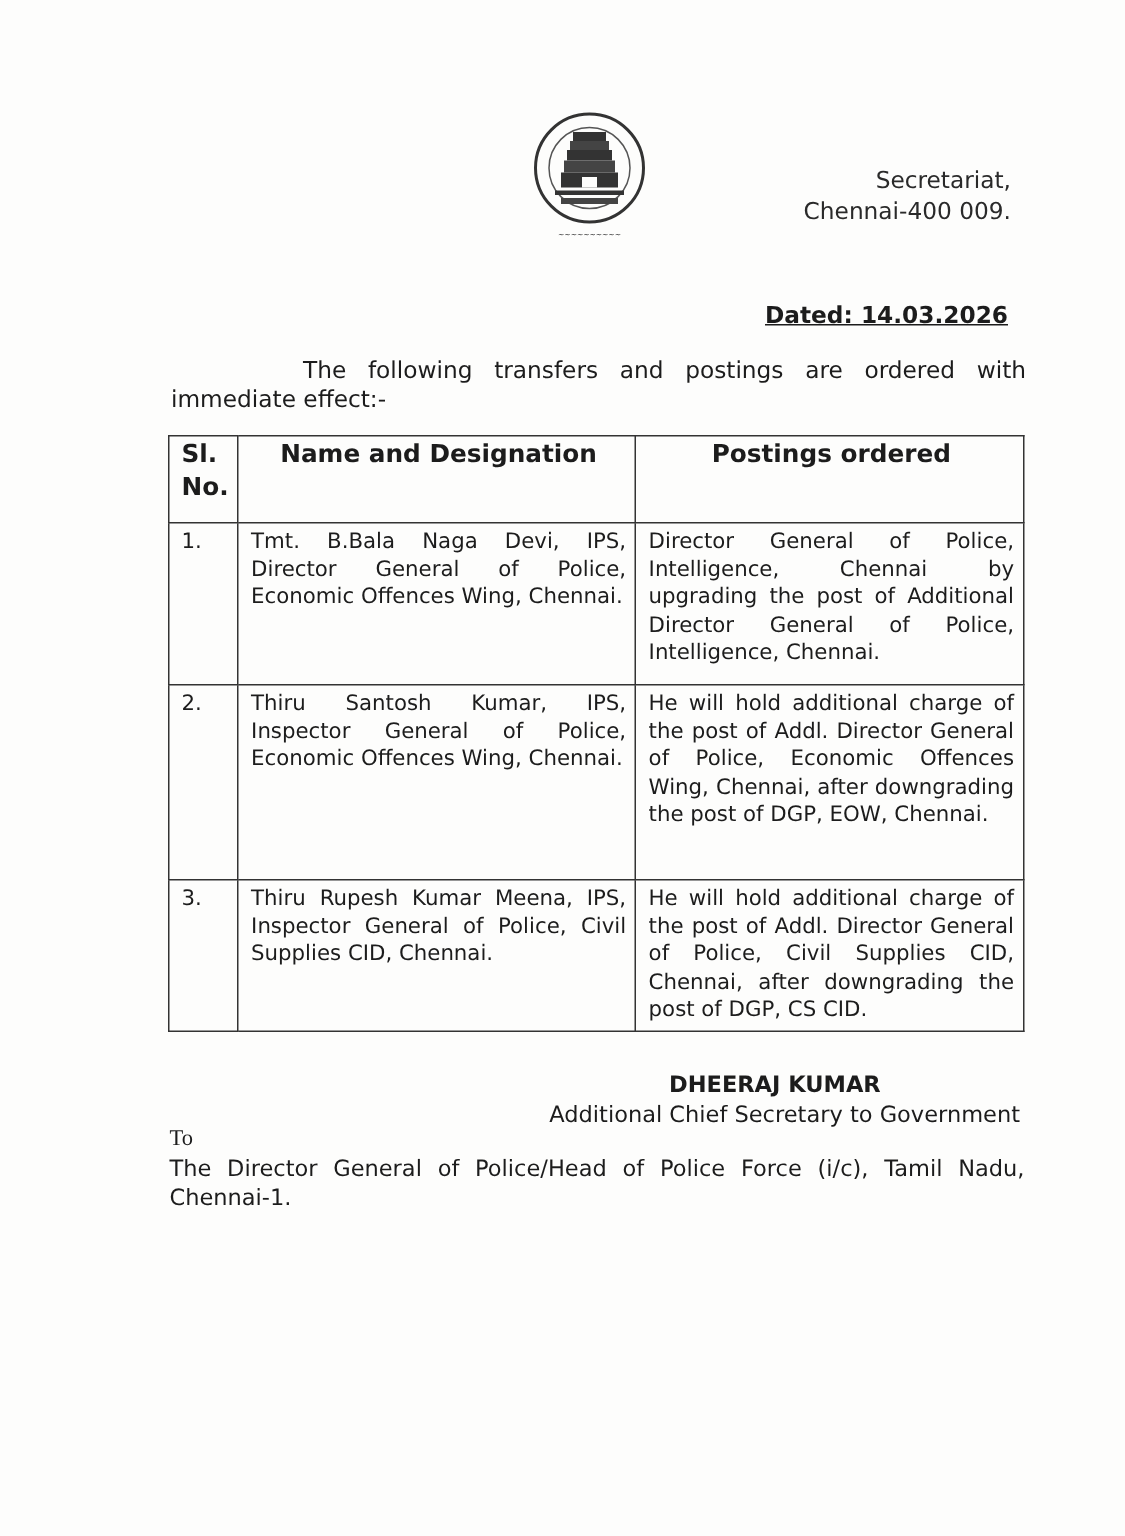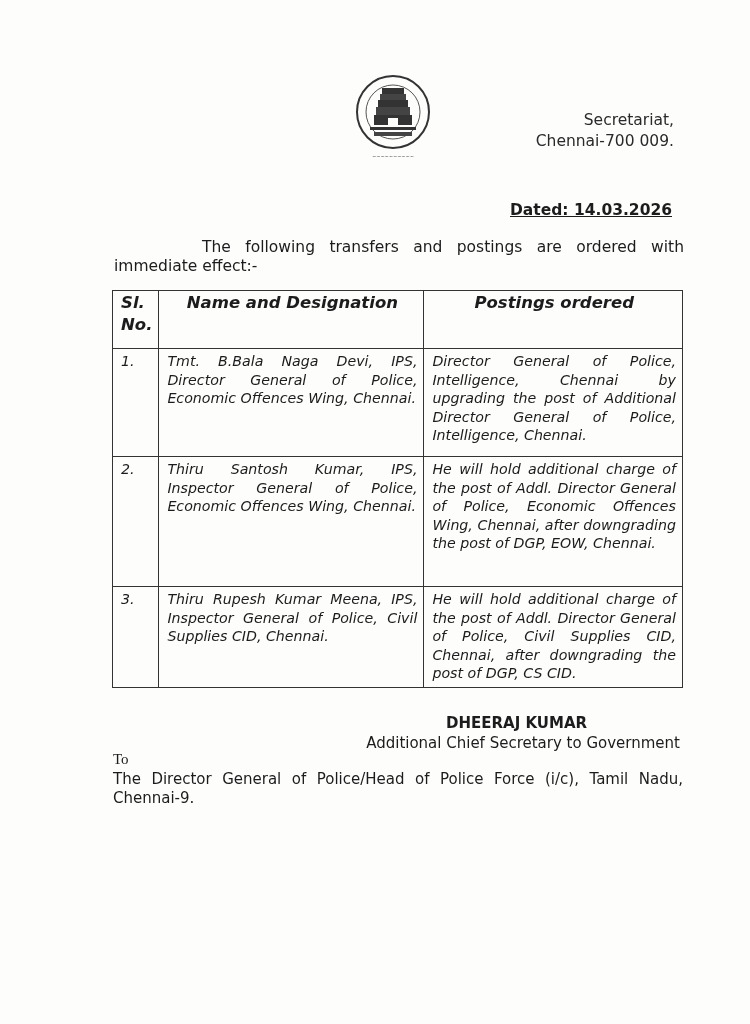--- a/index.html
+++ b/index.html
@@ -14,21 +14,21 @@
   .emblem { position:absolute; left:352px; top:72px; width:82px; height:90px; }
   .address { position:absolute; right:76px; top:110px; text-align:right; font-size:15.5px; line-height:21px; color:#2a2a2a; }
   .dept { position:absolute; left:0; width:750px; top:165px; text-align:center; font-weight:bold; font-size:17px; text-decoration:underline; letter-spacing:0.3px; }
   .note-no { position:absolute; left:114px; top:200px; font-weight:bold; font-size:15.5px; text-decoration:underline; }
   .dated { position:absolute; right:78px; top:201px; font-weight:bold; font-size:15.5px; text-decoration:underline;margin-left:12px; }
   .intro { position:absolute; left:114px; top:238px; width:570px; font-size:15.5px; line-height:19px; text-align:justify; text-indent:88px; }
   table.orders {
     position:absolute; left:112px; top:290px; width:571px;
     border-collapse:collapse; font-size:14.2px; line-height:18.6px;
   }
-  table.orders th, table.orders td { border:1.5px solid #333; vertical-align:top; padding:3px 6px 4px 8px;font-style:italic; }
+  table.orders th, table.orders td { border:1.5px solid #333; vertical-align:top; padding:3px 6px 4px 8px; }
   table.orders th { font-size:16.5px; font-weight:bold; height:52px; padding-top:1px; line-height:22px; }
   table.orders th.sl { text-align:left; width:30px; }
   td.sl-cell { width:30px; }
   td.name-cell { width:250px; text-align:justify; padding-right:6px; }
   td.post-cell { text-align:justify; padding-right:7px; }
   .row1 td { height:100px; }
   .row2 td { height:122px; }
   .row3 td { height:92px; }
   .signatory { position:absolute; left:446px; top:714px; font-weight:bold; font-size:15px; }
   .designation { position:absolute; right:70px; top:734px; font-size:15px; }
@@ -49,21 +49,21 @@
     <rect x="24" y="35" width="34" height="8" fill="#444"></rect>
     <rect x="22" y="43" width="38" height="10" fill="#333"></rect>
     <rect x="36" y="46" width="10" height="7" fill="#fdfdfc"></rect>
     <rect x="18" y="55" width="46" height="3" fill="#333"></rect>
     <rect x="22" y="60" width="38" height="4" fill="#444"></rect>
     <text x="41" y="86" font-size="5" text-anchor="middle" fill="#333" font-family="DejaVu Sans, sans-serif">~~~~~~~~~~</text>
   </svg>
 
   <div class="address">
     <div>Secretariat,</div>
-    <div>Chennai-700 009.</div>
+    <div>Chennai-400 009.</div>
   </div>
 
   <div class="dated">Dated: 14.03.2026</div>
 
   <div class="intro">The following transfers and postings are ordered with immediate effect:-</div>
 
   <table class="orders">
     <thead>
       <tr>
         <th class="sl">Sl. No.</th>
@@ -87,14 +87,14 @@
         <td class="name-cell">Thiru Rupesh Kumar Meena, IPS, Inspector General of Police, Civil Supplies CID, Chennai.</td>
         <td class="post-cell">He will hold additional charge of the post of Addl. Director General of Police, Civil Supplies CID, Chennai, after downgrading the post of DGP, CS CID.</td>
       </tr>
     </tbody>
   </table>
 
   <div class="signatory">DHEERAJ KUMAR</div>
   <div class="designation">Additional Chief Secretary to Government</div>
 
   <div class="to">To</div>
-  <div class="recipient">The Director General of Police/Head of Police Force (i/c), Tamil Nadu, Chennai-9.</div>
+  <div class="recipient">The Director General of Police/Head of Police Force (i/c), Tamil Nadu, Chennai-1.</div>
 </div>
 
 </body></html>

